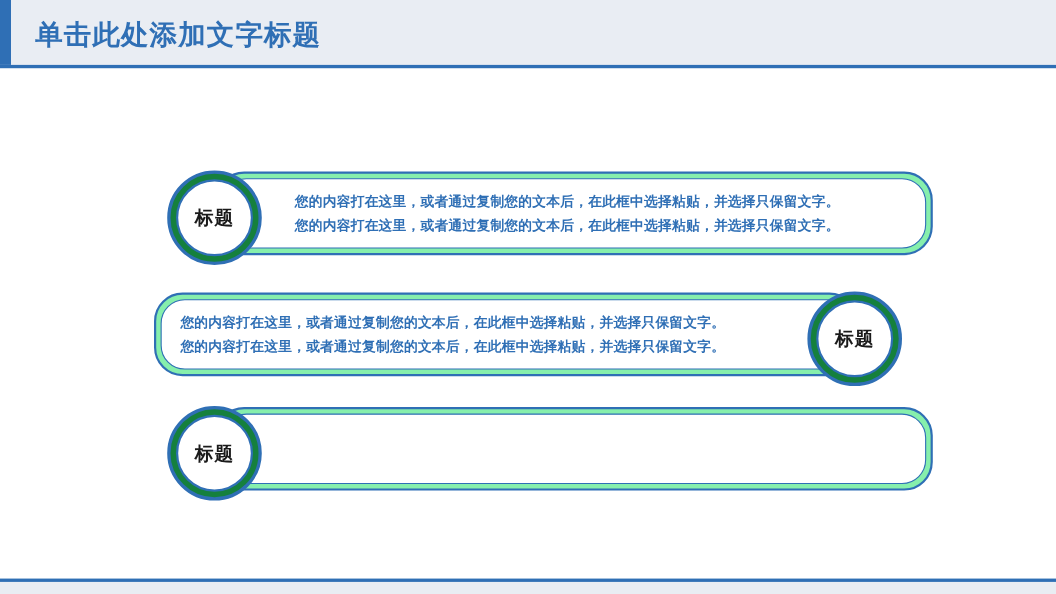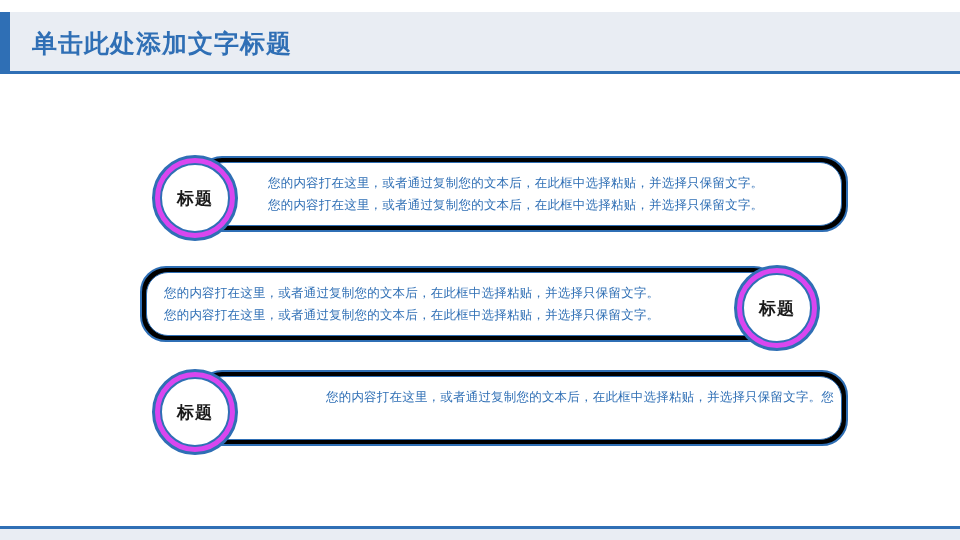--- a/index.html
+++ b/index.html
@@ -11,21 +11,21 @@
     height: 540px;
     background: #ffffff;
     font-family: "Liberation Sans", "DejaVu Sans", sans-serif;
     overflow: hidden;
     position: relative;
   }
 
   
   .header {
     position: absolute;
-    top: 12px;
+    top: 0;
     left: 0;
     width: 960px;
     height: 62px;
     background: #e9edf3;
     border-bottom: 3px solid #2f6fb5;
     box-sizing: border-box;
     text-align: right;
   }
   .header-accent {
     position: absolute;
@@ -51,21 +51,22 @@
     position: absolute;
     display: block;
   }
 
   
   .pill {
     position: absolute;
     box-sizing: border-box;
     border: 2px solid #2f6fb5;
     border-radius: 26px;
-    background: #000000;
+    background: #86efac;
+    font-weight: bold;
   }
   .pill-inner {
     position: absolute;
     box-sizing: border-box;
     border: 1px solid #2f6fb5;
     border-radius: 22px;
     top: 4px;
     left: 4px;
     right: 4px;
     bottom: 4px;
@@ -82,21 +83,21 @@
   }
   .pill-text div { white-space: nowrap; }
 
   
   .circle {
     position: absolute;
     width: 86px;
     height: 86px;
     border-radius: 50%;
     border: 3px solid #2f6fb5;
-    background: #d946ef;
+    background: #15803d;
     box-sizing: border-box;
     z-index: 5;
   }
   .circle-inner {
     position: absolute;
     top: 5px;
     left: 5px;
     right: 5px;
     bottom: 5px;
     border-radius: 50%;
@@ -179,21 +180,20 @@
   <div class="circle">
     <div class="circle-inner"></div>
     <div class="circle-label">标题</div>
   </div>
 </div>
 
 <div class="row" id="row3">
   <div class="pill">
     <div class="pill-inner"></div>
     <div class="pill-text">
-      <div>您的内容打在这里，或者通过复制您的文本后，在此框中选择粘贴，并选择只保留文字。您</div>
     </div>
   </div>
   <div class="circle">
     <div class="circle-inner"></div>
     <div class="circle-label">标题</div>
   </div>
 </div>
 
 <div class="footer"></div>
 

